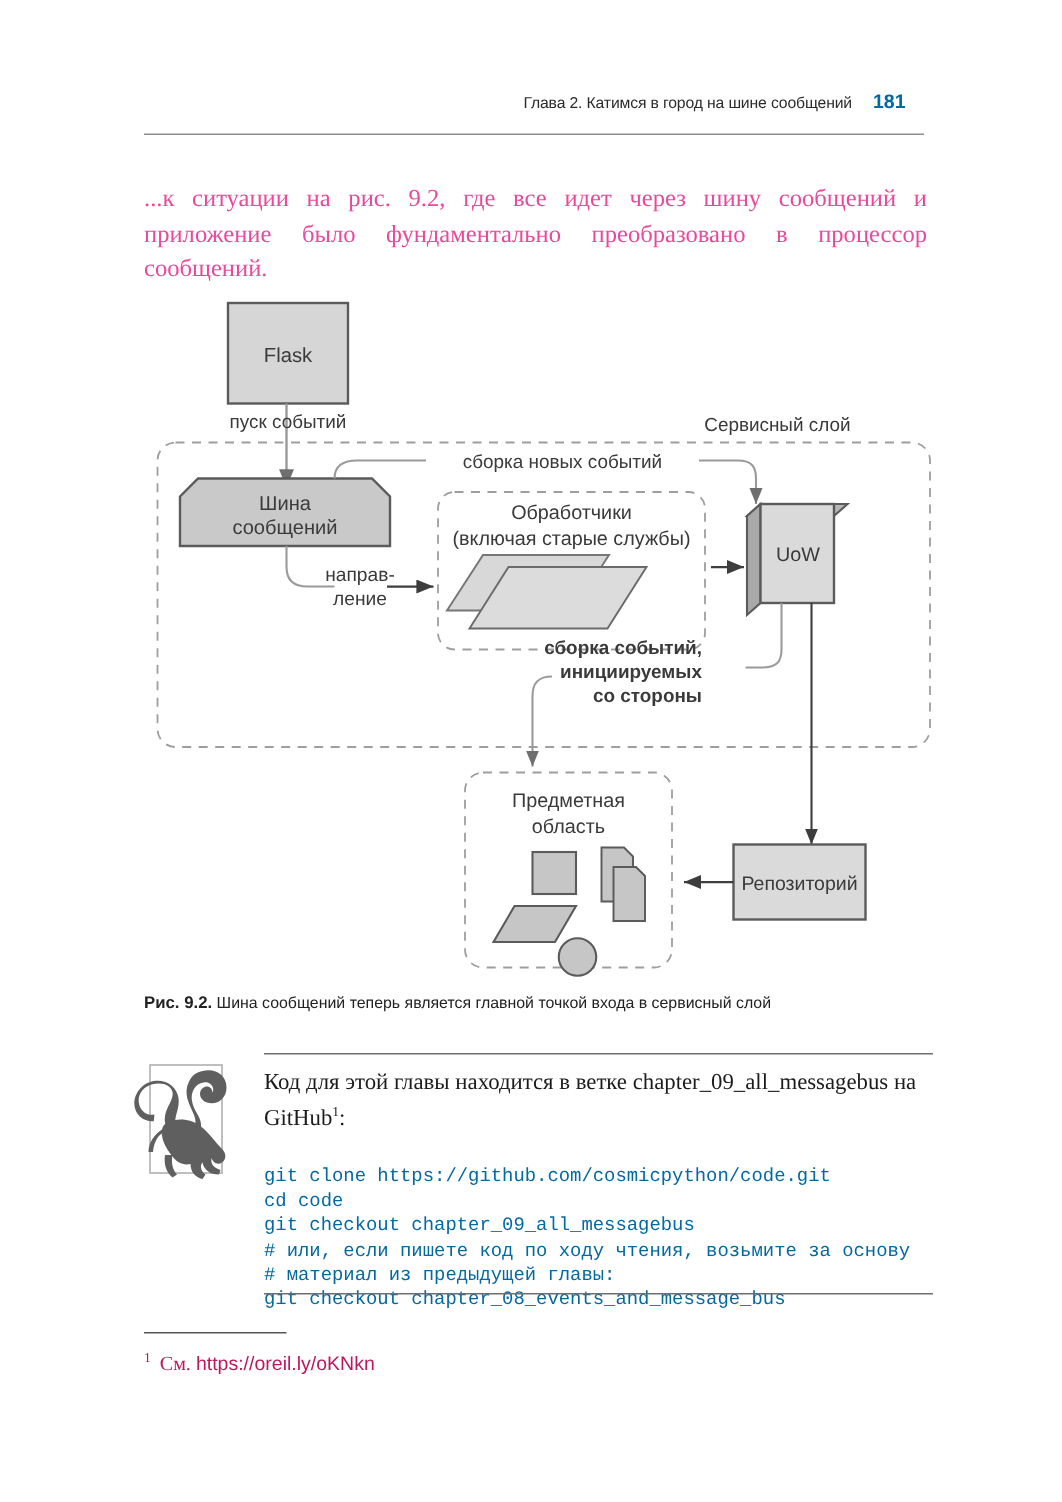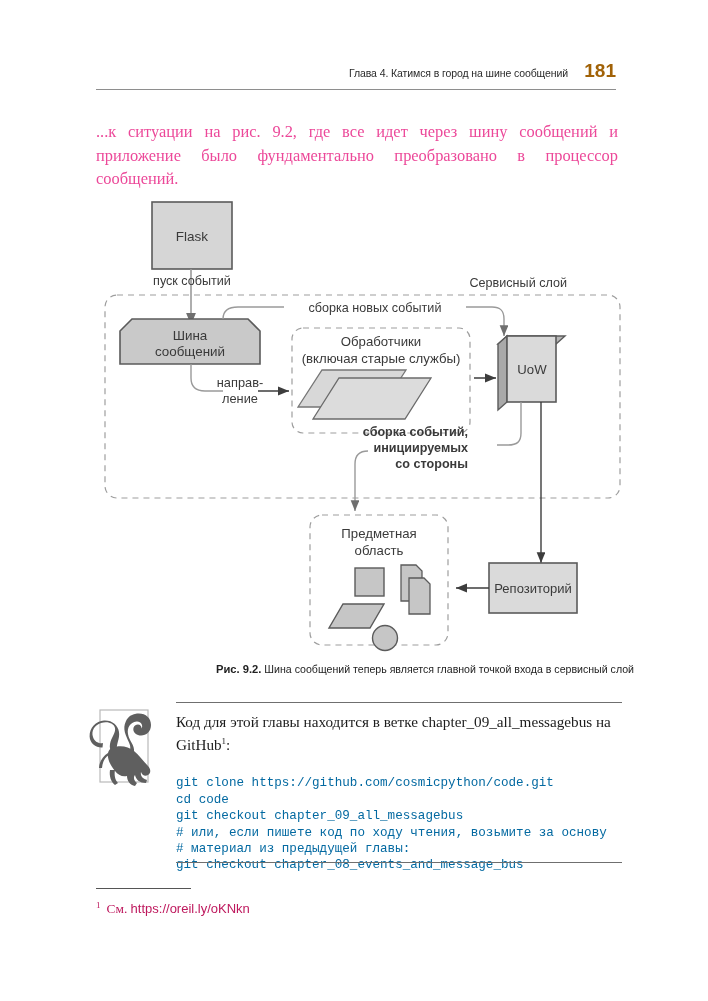--- a/index.html
+++ b/index.html
@@ -19,42 +19,42 @@
     display:flex; align-items:baseline; justify-content:flex-end;
     gap:14px;
   }
   .runhead-title {
     font-family:"Liberation Sans", sans-serif;
     font-size:10.5px; letter-spacing:-0.1px; color:#2b2b2b;
     white-space:nowrap;
   }
   .runhead-page {
     font-family:"Liberation Sans", sans-serif;
-    font-size:19px; font-weight:bold; color:#a16207;
-    min-width:34px; text-align:right;
+    font-size:13px; font-weight:bold; color:#0369a1;
+    min-width:34px; 
   }
   .runhead-rule {
     position:absolute; left:96px; top:89px; width:520px; height:1.4px;
     background:#8e8e8e;
   }
 
   
   .bodycopy {
     position:absolute; left:96px; top:120px; width:522px;
     font-size:16.4px; line-height:23.5px; color:#ec4899;
     text-align:justify;
   }
 
   
   .figure { position:absolute; left:0; top:188px; width:708px; height:480px; }
   .figsvg { position:absolute; left:0; top:0; }
 
   .caption {
-    position:absolute; left:112px; top:662px; width:522px;
-    text-align:right;
+    position:absolute; left:96px; top:662px; width:522px;
+    text-align:left;
     font-family:"Liberation Sans", sans-serif;
     font-size:10.6px; color:#222; line-height:14px;
   }
   .caption b { font-weight:bold; font-size:11.2px; }
 
   
   .note { position:absolute; left:88px; top:702px; width:534px; }
   .note-icon { position:absolute; left:0px; top:2px; width:74px; height:86px; }
   .note-body { position:absolute; left:88px; top:0px; width:446px; }
   .note-rule-top { width:446px; height:1.3px; background:#6f6f6f; margin-bottom:9px; }
@@ -81,21 +81,21 @@
   .fn-mono { font-family:"Liberation Sans", sans-serif; font-size:13px; }
 
   text { font-family:"Liberation Sans", sans-serif; fill:#3a3a3a; }
 </style>
 </head>
 <body>
 
 <div class="page">
 
   <div class="runhead">
-    <span class="runhead-title">Глава 4. Катимся в город на шине сообщений</span>
+    <span class="runhead-title">Глава 2. Катимся в город на шине сообщений</span>
     <span class="runhead-page">181</span>
   </div>
   <div class="runhead-rule"></div>
 
   <div class="bodycopy">...к ситуации на рис. 9.2, где все идет через шину сообщений и приложение было фундаментально преобразовано в процессор сообщений.</div>
 
   <div class="figure">
     <svg class="figsvg" width="708" height="480" viewBox="0 0 708 480">
       <defs>
         <marker id="arw" markerWidth="9" markerHeight="9" refX="7.6" refY="3.1" orient="auto">

